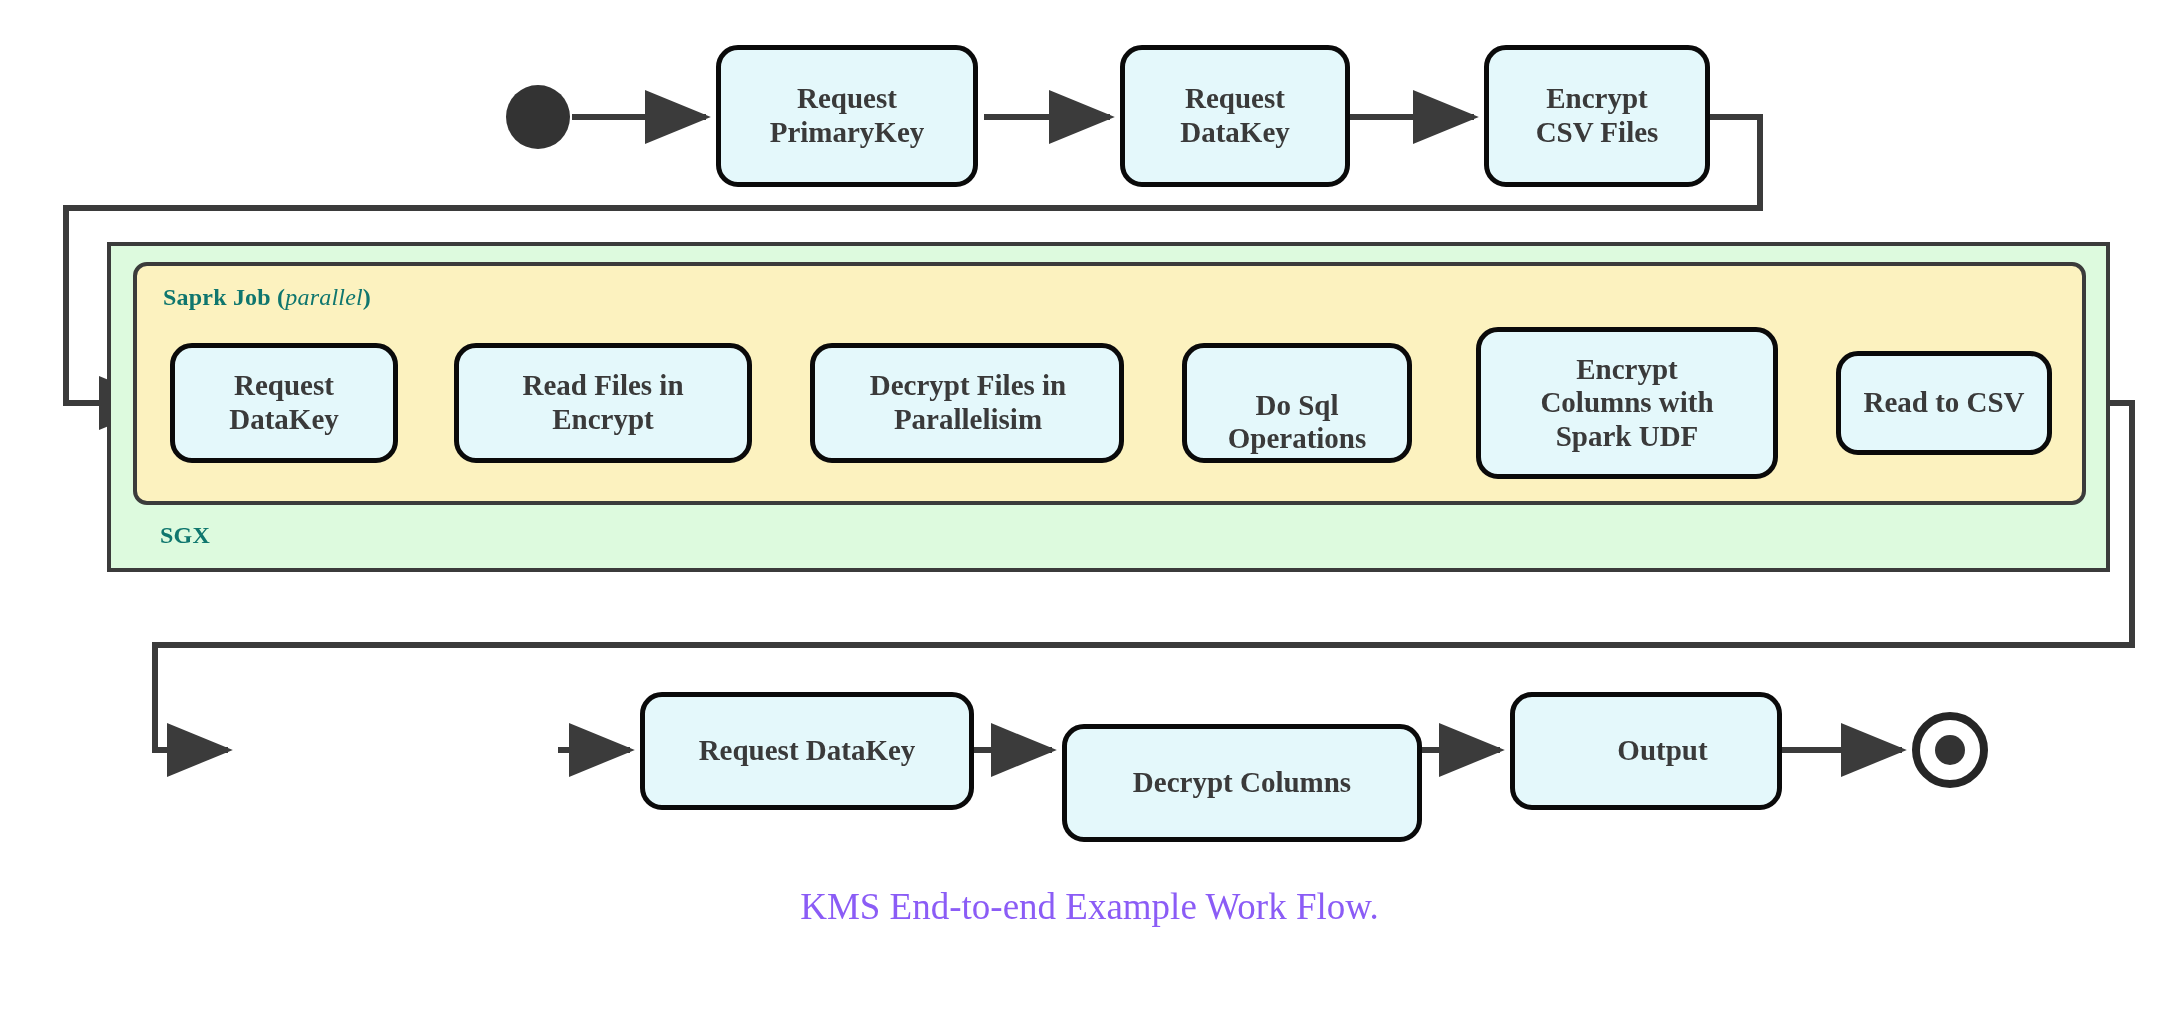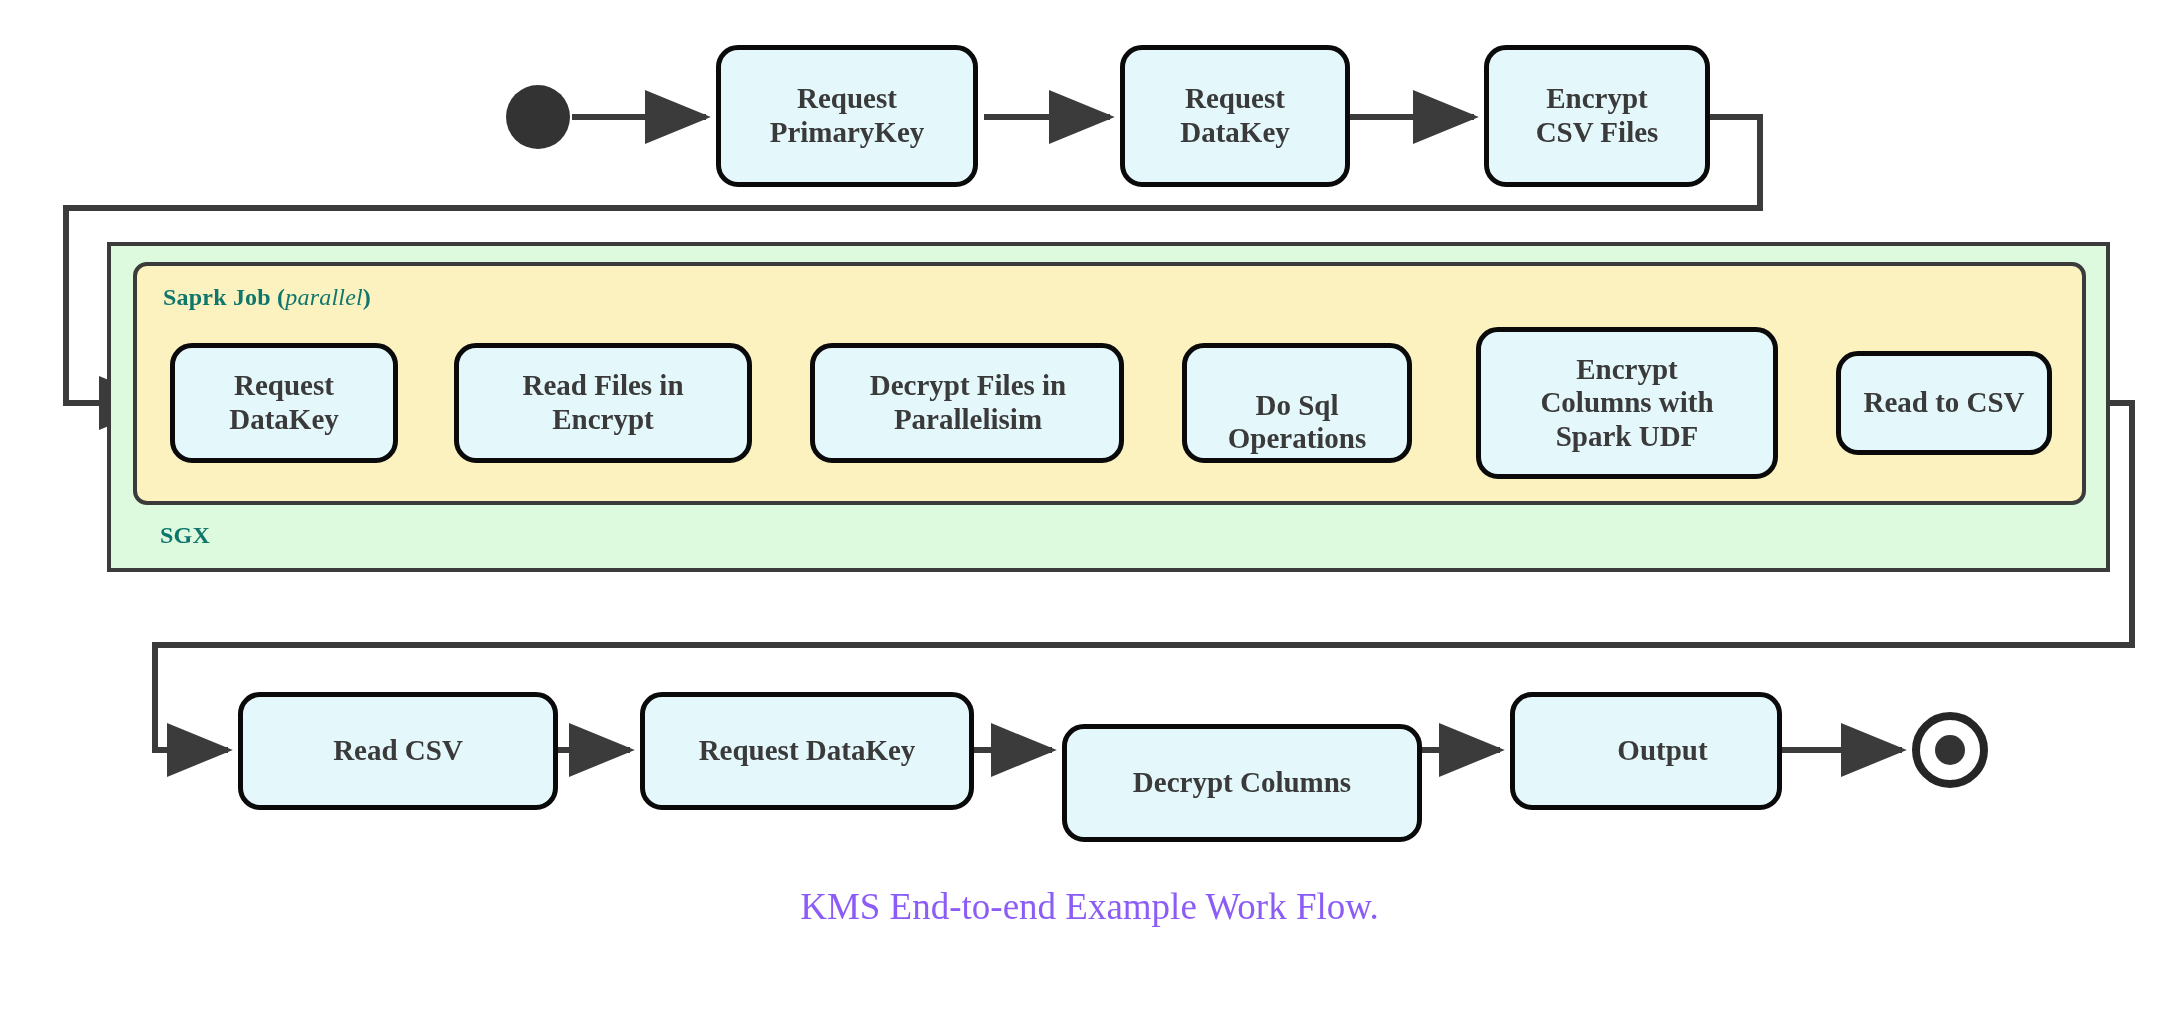--- a/index.html
+++ b/index.html
@@ -212,25 +212,20 @@
       <span>Spark UDF</span>
     </div>
   </div>
 
   <div class="node" style="left:1836px; top:351px; width:216px; height:104px;">
     <div>
       <span>Read to CSV</span>
     </div>
   </div>
 
-  <div class="node" style="left:238px; top:692px; width:320px; height:118px;">
-    <div>
-      <span>Read CSV</span>
-    </div>
-  </div>
 
   <div class="node" style="left:640px; top:692px; width:334px; height:118px;">
     <div>
       <span>Request DataKey</span>
     </div>
   </div>
 
   <div class="node" style="left:1062px; top:724px; width:360px; height:118px;">
     <div>
       <span>Decrypt Columns</span>

